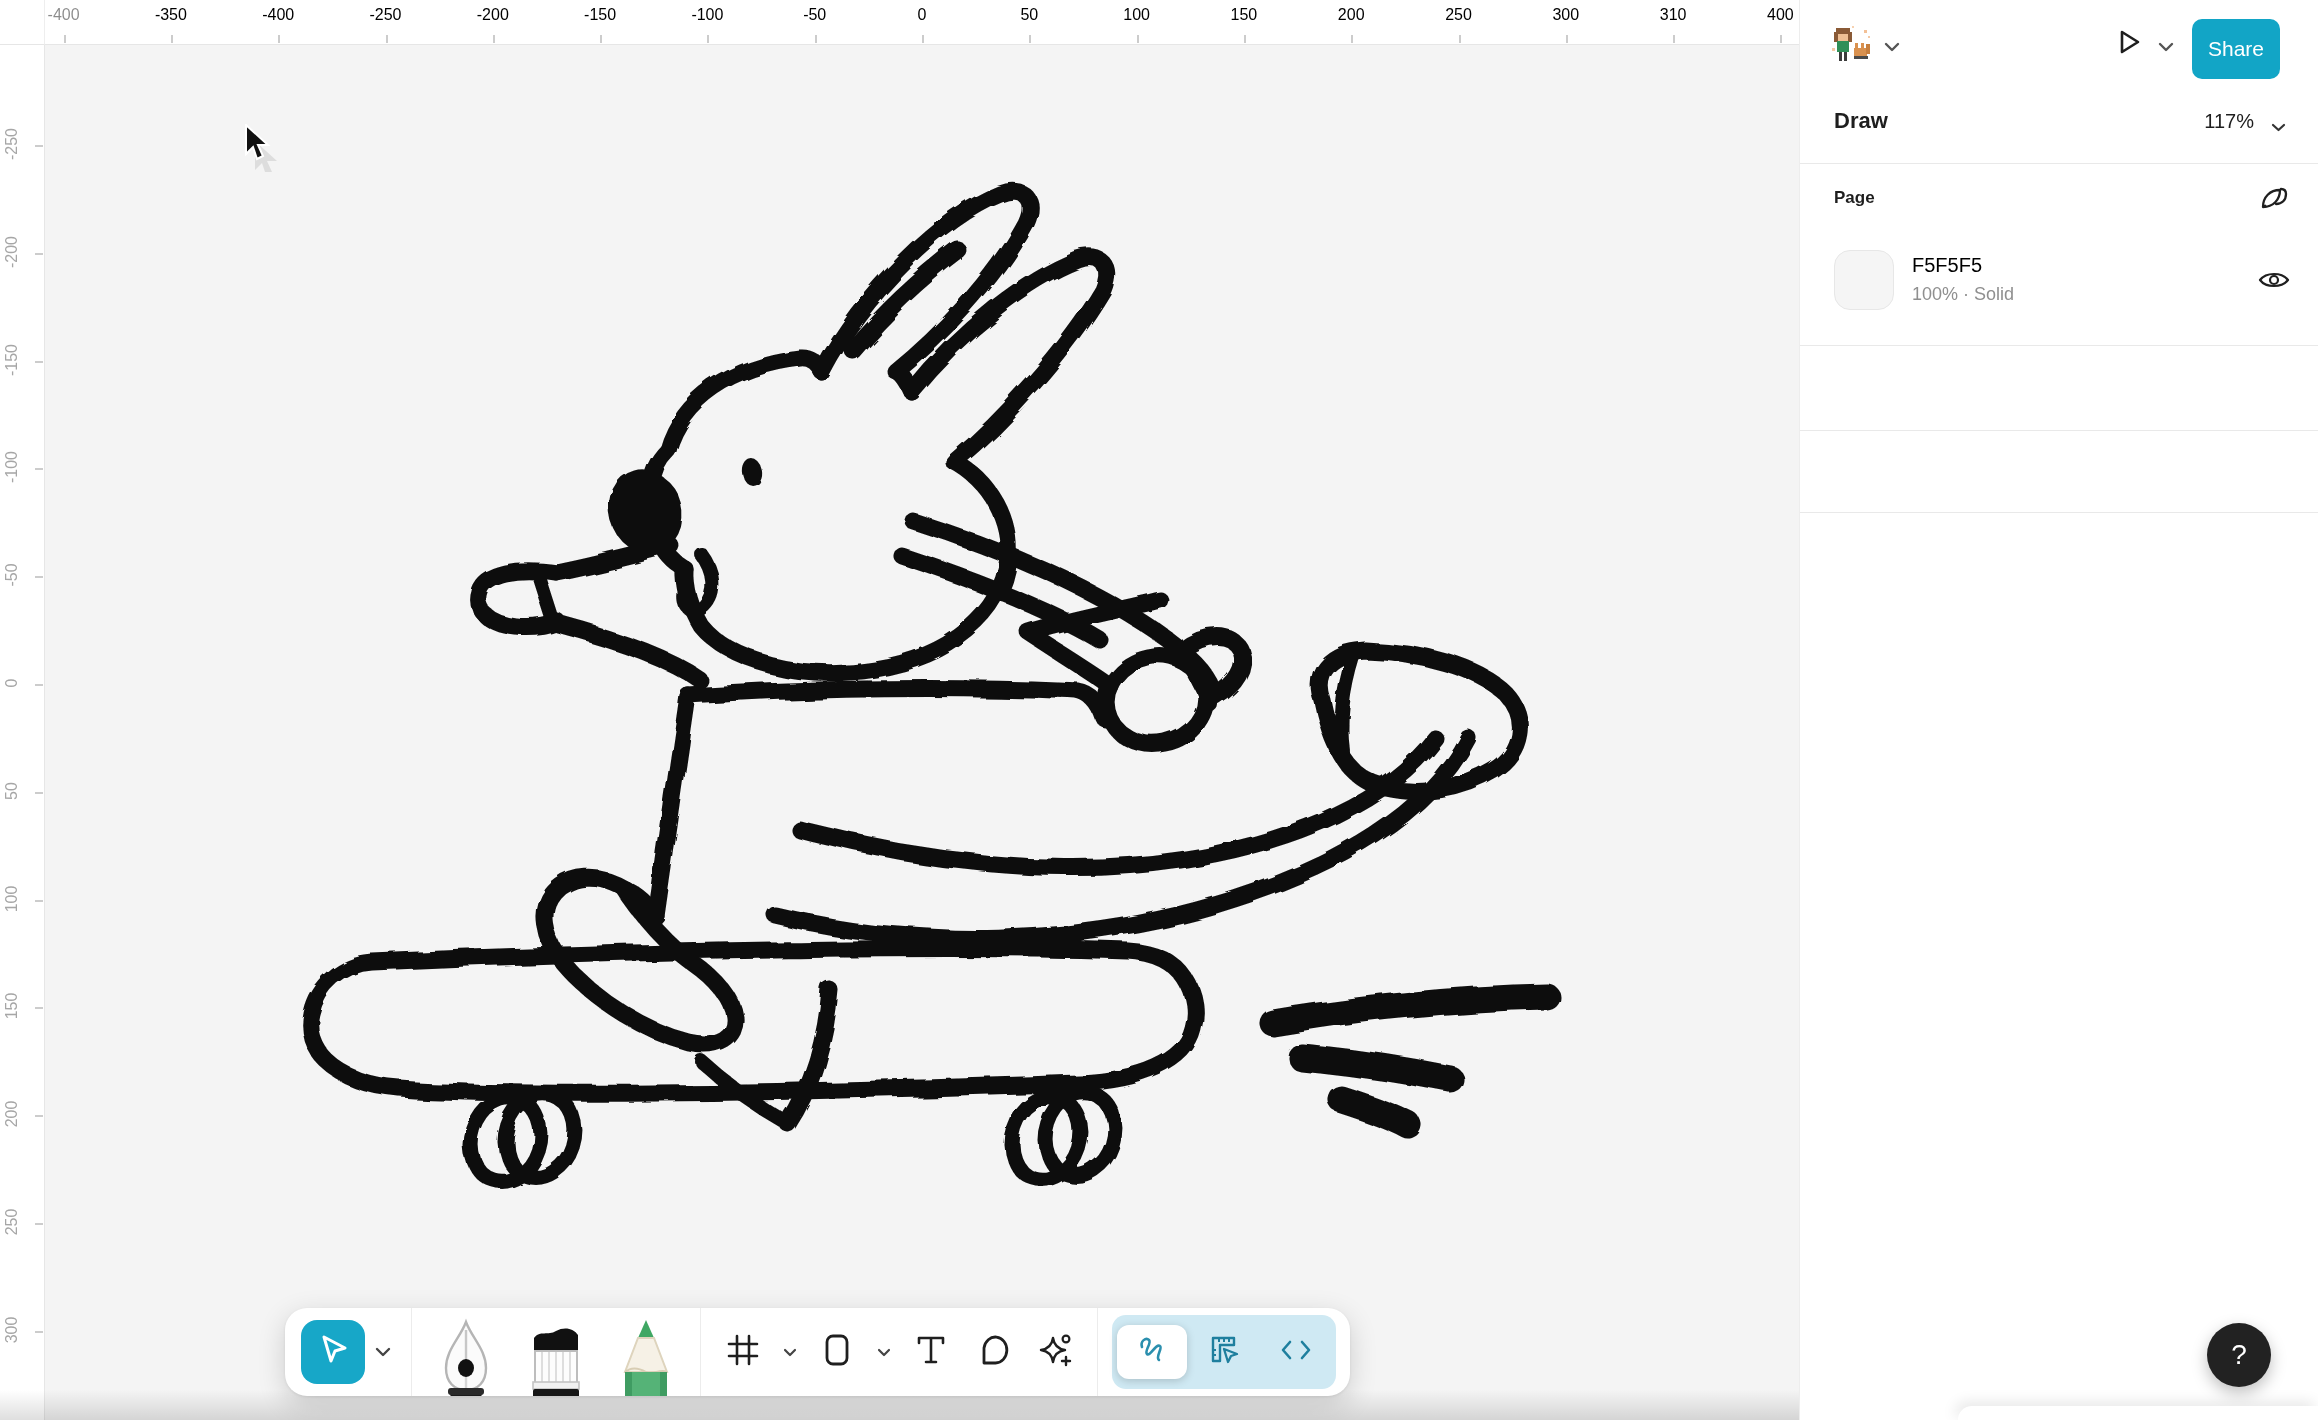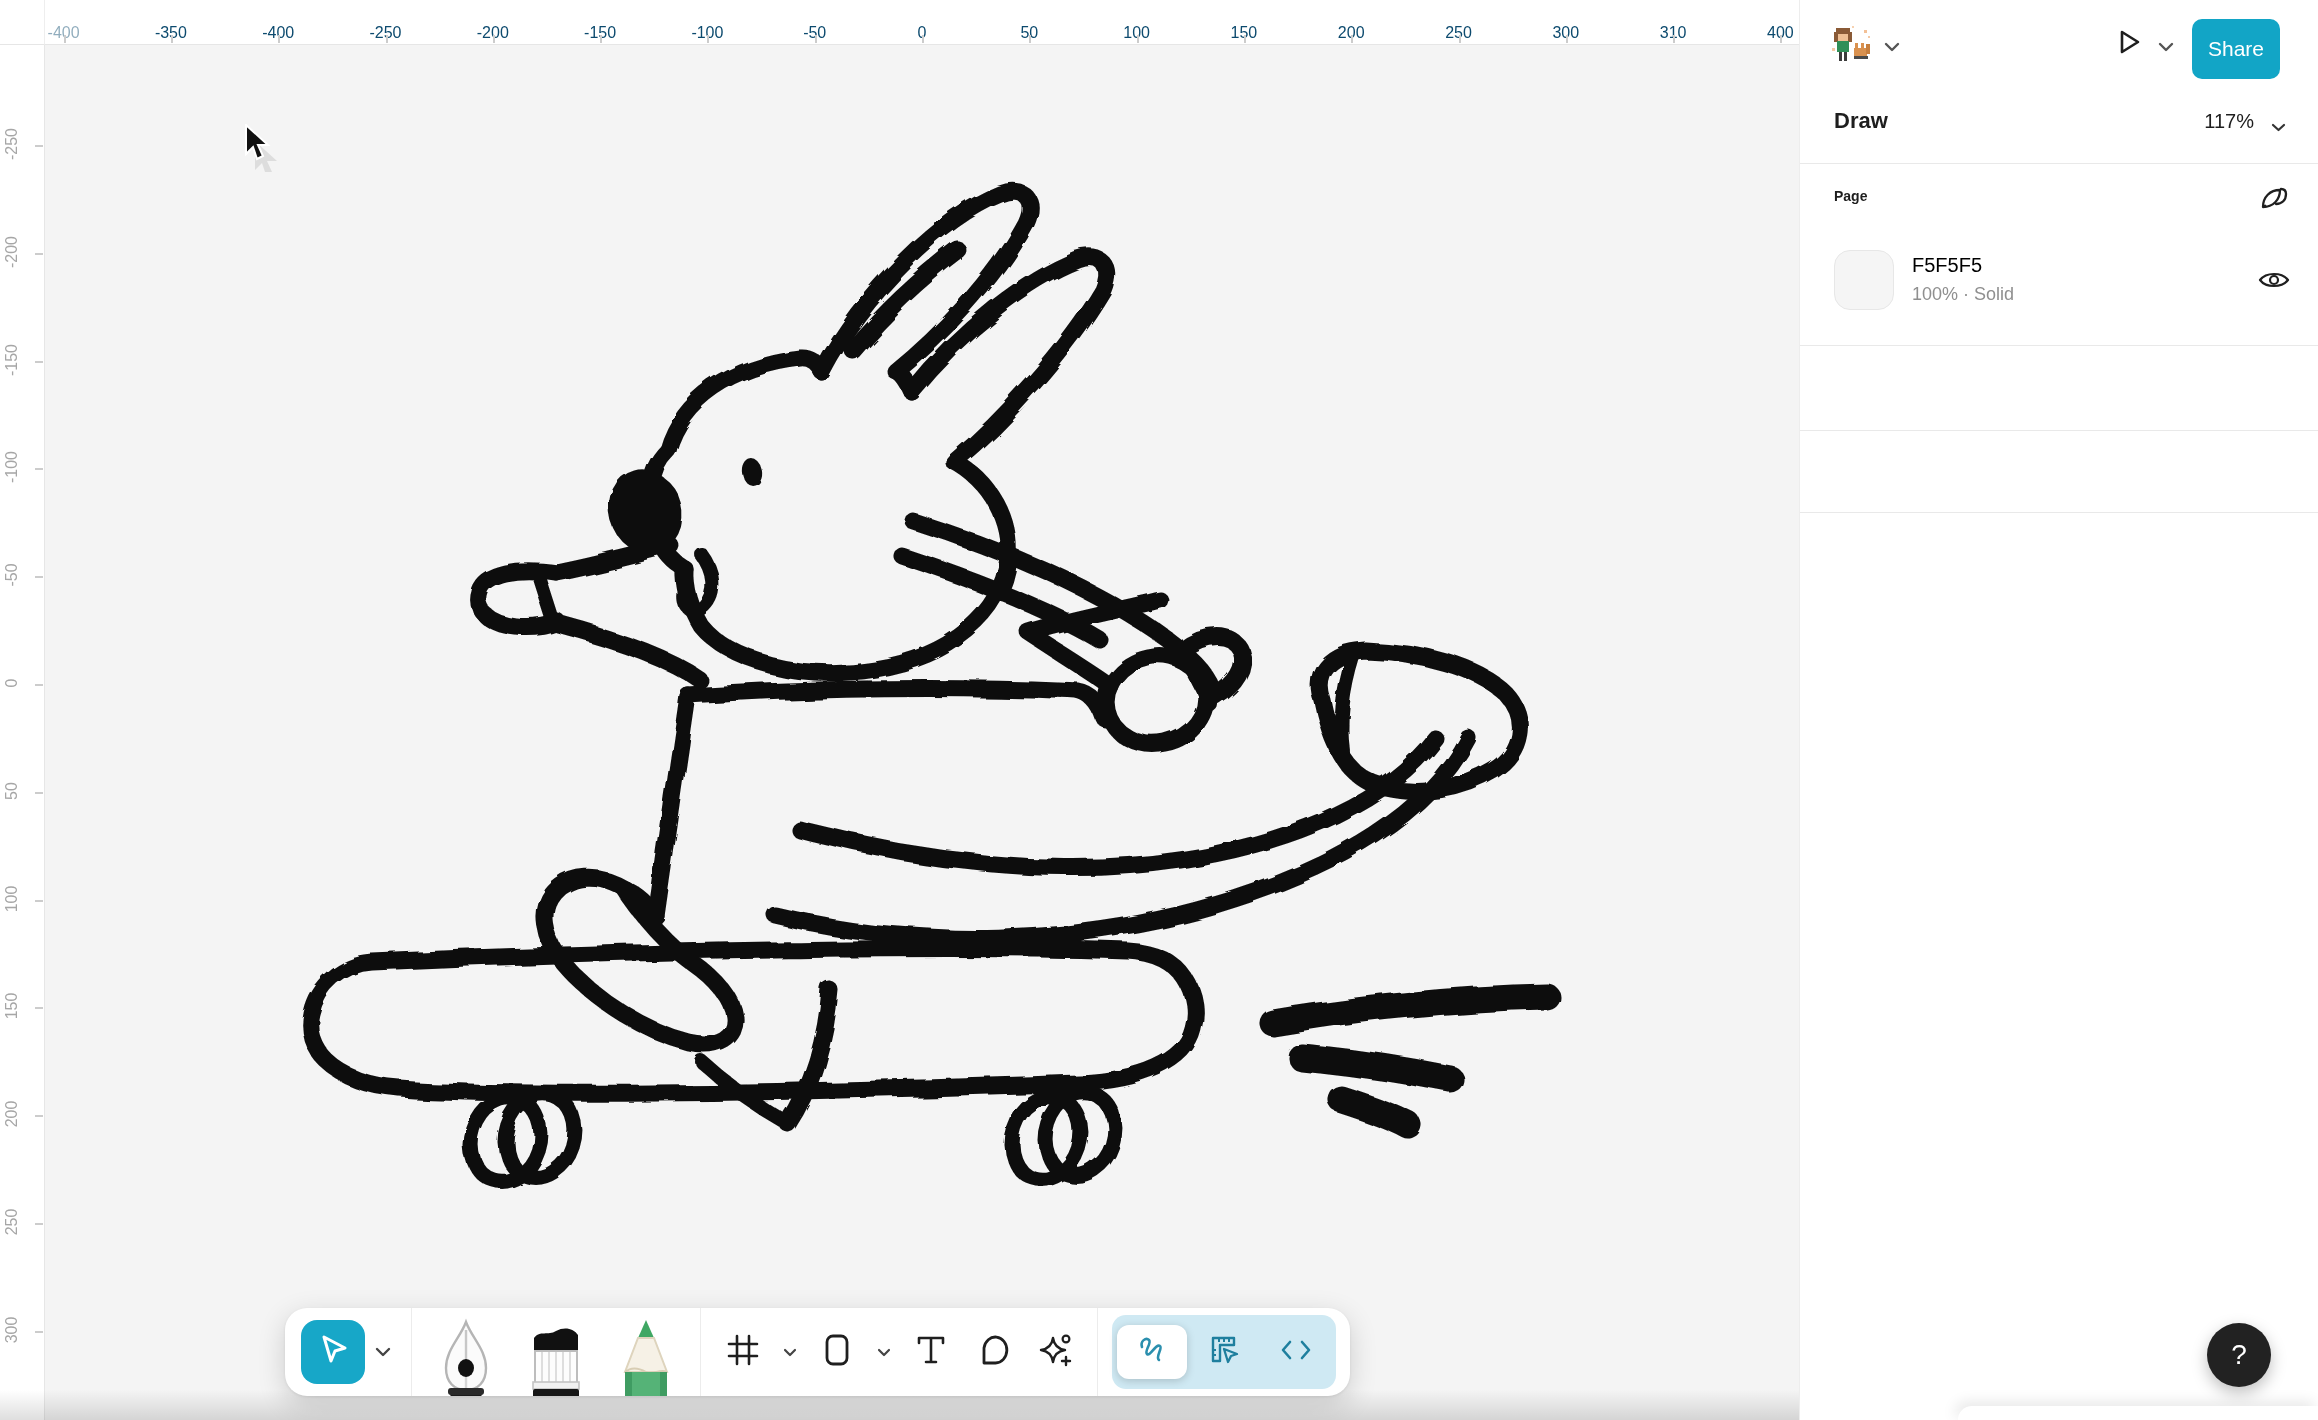--- a/index.html
+++ b/index.html
@@ -22,22 +22,22 @@
   }
   .ruler-left{
     position:absolute;left:0;top:44px;width:44px;height:1376px;
     background:#ffffff;border-right:1px solid #e6e6e6;z-index:5;
   }
   .ruler-corner{
     position:absolute;left:0;top:0;width:44px;height:44px;
     background:#ffffff;border-right:1px solid #eeeeee;border-bottom:1px solid #e6e6e6;z-index:6;
   }
   .hlabel{
-    position:absolute;top:24px;width:80px;margin-left:-40px;text-align:center;
-    font-size:16px;color:#0c4a6e;
+    position:absolute;top:6px;width:80px;margin-left:-40px;text-align:center;
+    font-size:16px;color:#000000;
   }
   .htick{position:absolute;top:35px;width:2px;height:8px;background:#cccccc;}
   .vlabel{
     position:absolute;left:-28px;width:80px;margin-top:-10px;text-align:center;
     font-size:16px;color:#a6a6a6;transform:rotate(-90deg);
   }
   .vtick{position:absolute;left:35px;width:8px;height:2px;background:#cccccc;}
   
   .mouse-cursor{position:absolute;left:244px;top:124px;z-index:40;}
   
@@ -88,21 +88,21 @@
     position:absolute;left:392px;top:5px;width:88px;height:60px;
     background:#12a5c6;border-radius:10px;color:#ffffff;font-size:21px;font-weight:500;
     display:flex;align-items:center;justify-content:center;
   }
   .sb-row-view{position:absolute;left:0;top:100px;width:100%;height:46px;}
   .mode-label{position:absolute;left:34px;top:8px;font-size:22px;font-weight:600;color:#1e1e1e;}
   .zoom-value{position:absolute;right:64px;top:10px;font-size:20px;color:#1e1e1e;}
   .zoom-chevron{position:absolute;right:32px;top:18px;}
   .sb-divider{position:absolute;left:0;width:100%;height:1px;background:#e9e9e9;}
   .page-title-row{position:absolute;left:0;top:180px;width:100%;height:46px;}
-  .section-title-dark{position:absolute;left:34px;top:8px;font-size:14px;font-weight:600;color:#1e1e1e;}
+  .section-title-dark{position:absolute;left:34px;top:8px;font-size:17px;font-weight:600;color:#1e1e1e;}
   .section-title-gray{position:absolute;left:34px;top:8px;font-size:21px;font-weight:500;color:#6b6b6b;}
   .row-right-icon{position:absolute;right:26px;top:2px;width:36px;height:36px;display:flex;align-items:center;justify-content:center;}
   .fill-row{position:absolute;left:0;top:250px;width:100%;height:64px;}
   .swatch{
     position:absolute;left:34px;top:0;width:60px;height:60px;border-radius:16px;
     background:#f5f5f5;border:1px solid #e7e7e7;box-sizing:border-box;
   }
   .fill-hex{position:absolute;left:112px;top:4px;font-size:20px;color:#000000;}
   .fill-meta{position:absolute;left:112px;top:34px;font-size:18px;color:#8f8f8f;}
   .eye-btn{position:absolute;right:26px;top:14px;width:36px;height:36px;display:flex;align-items:center;justify-content:center;}

